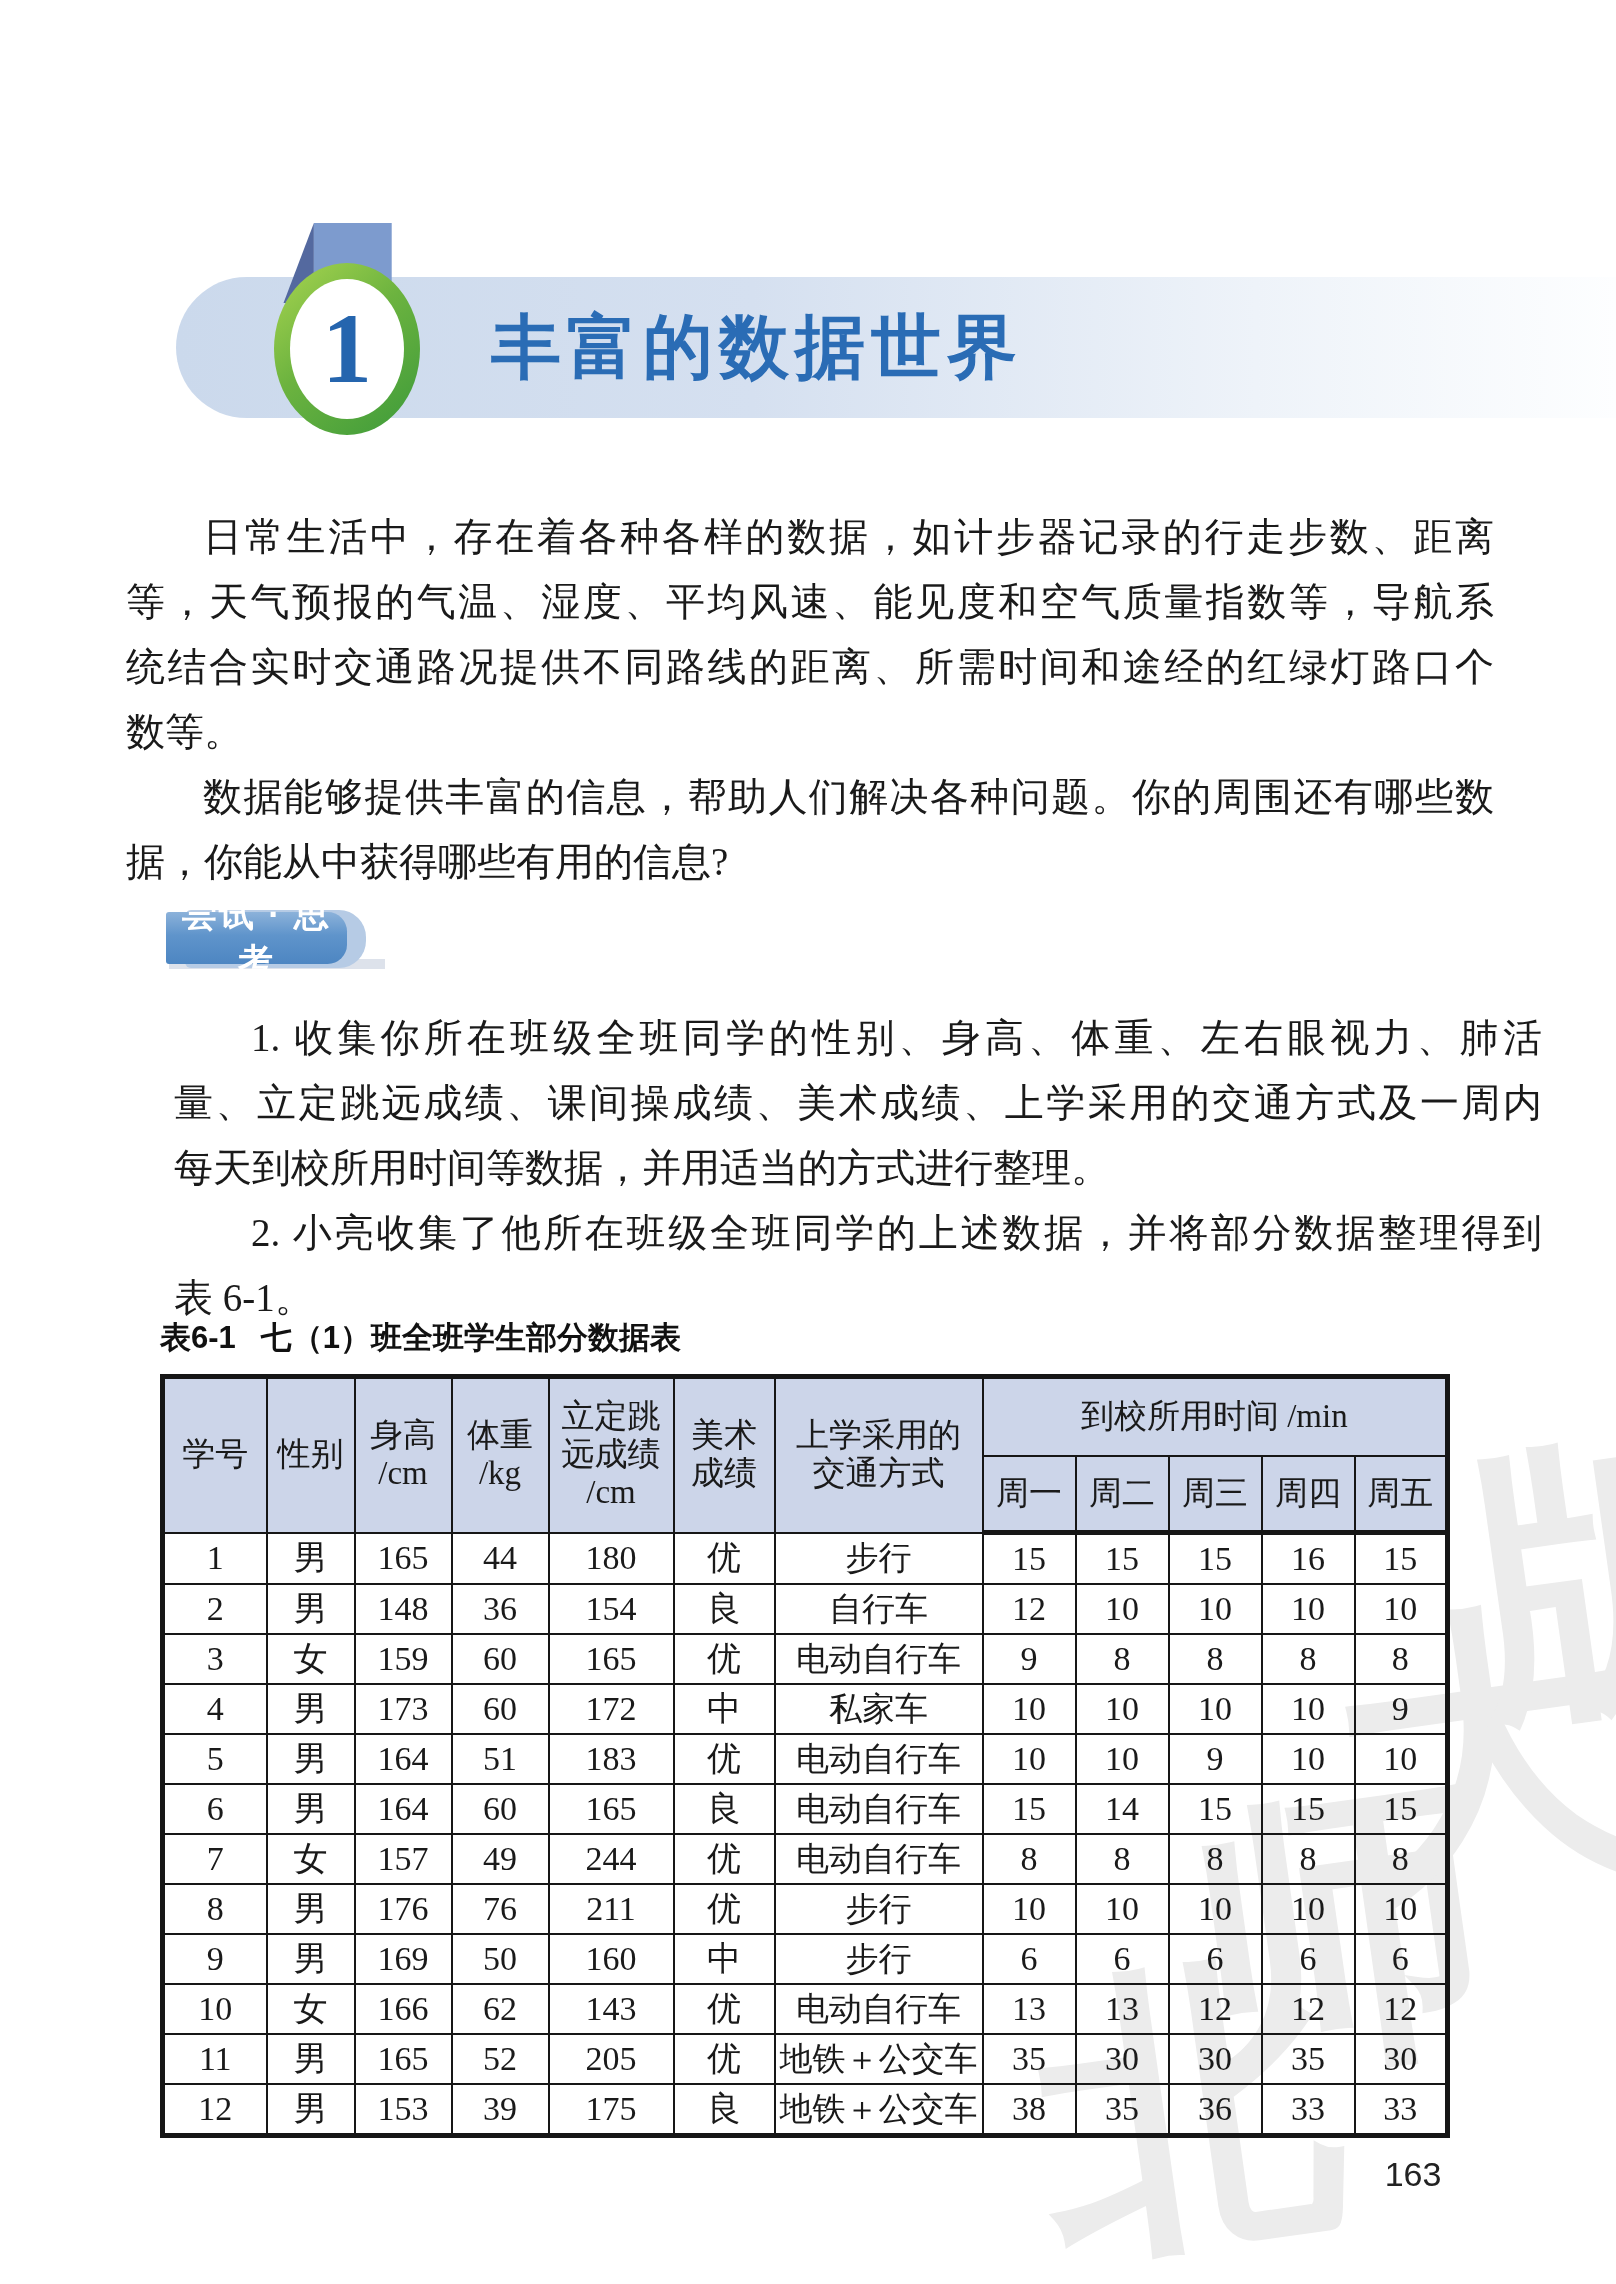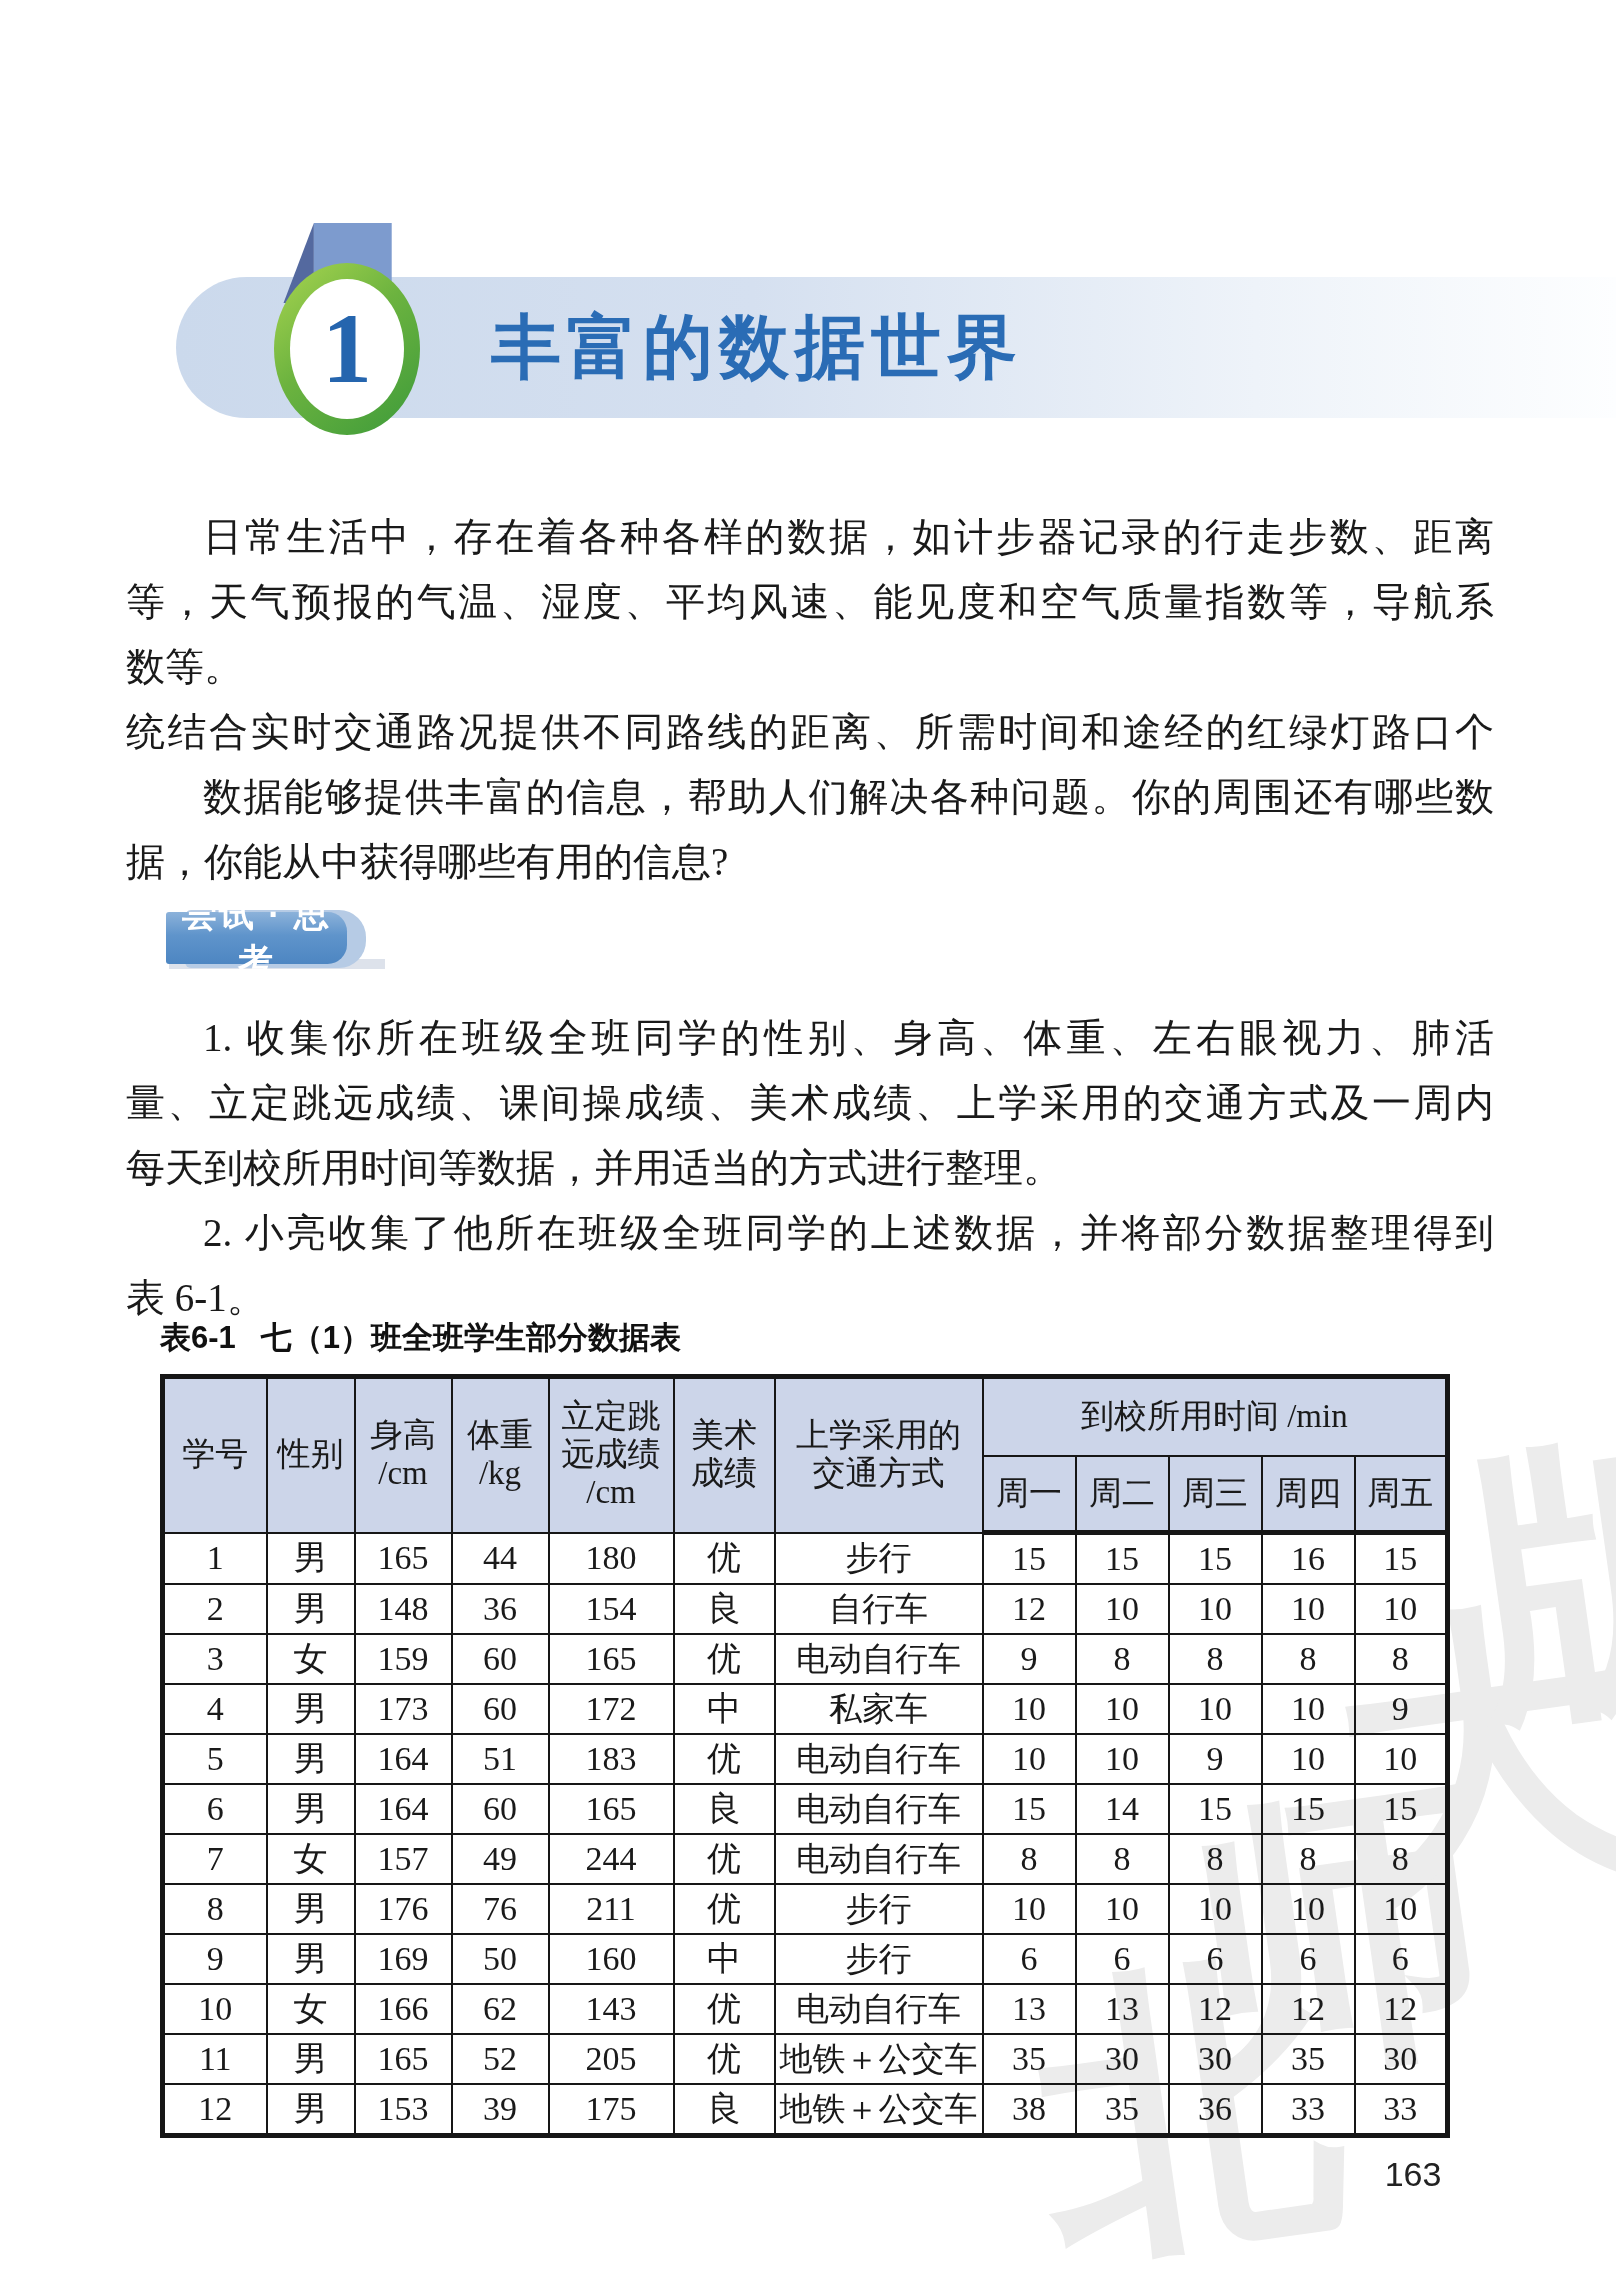--- a/index.html
+++ b/index.html
@@ -84,33 +84,33 @@
   <div class="ring">
     <div class="ring-inner">
       <span class="chapter-num">1</span>
     </div>
   </div>
   <div class="chapter-title">丰富的数据世界</div>
 
   <div class="textblock" style="top:504px;">
     <div class="line indent">日常生活中，存在着各种各样的数据，如计步器记录的行走步数、距离</div>
     <div class="line">等，天气预报的气温、湿度、平均风速、能见度和空气质量指数等，导航系</div>
+    <div class="line">统结合实时交通路况提供不同路线的距离、所需时间和途经的红绿灯路口个</div>
     <div class="line last">数等。</div>
-    <div class="line">统结合实时交通路况提供不同路线的距离、所需时间和途经的红绿灯路口个</div>
     <div class="line indent">数据能够提供丰富的信息，帮助人们解决各种问题。你的周围还有哪些数</div>
     <div class="line last">据，你能从中获得哪些有用的信息?</div>
   </div>
 
   <div class="badge-wrap">
     <div class="badge-strip"></div>
     <div class="badge-back"></div>
     <div class="badge">尝试 · 思考</div>
   </div>
 
-  <div class="textblock" style="top:1005px;">
+  <div class="textblock" style="top:1005px;margin-left:48px;">
     <div class="line indent">1. 收集你所在班级全班同学的性别、身高、体重、左右眼视力、肺活</div>
     <div class="line">量、立定跳远成绩、课间操成绩、美术成绩、上学采用的交通方式及一周内</div>
     <div class="line last">每天到校所用时间等数据，并用适当的方式进行整理。</div>
     <div class="line indent">2. 小亮收集了他所在班级全班同学的上述数据，并将部分数据整理得到</div>
     <div class="line last">表 6-1。</div>
   </div>
 
   <div class="tbl-caption">
     <span>表6-1</span><span class="cap-sp"></span><span>七（1）班全班学生部分数据表</span>
   </div>

